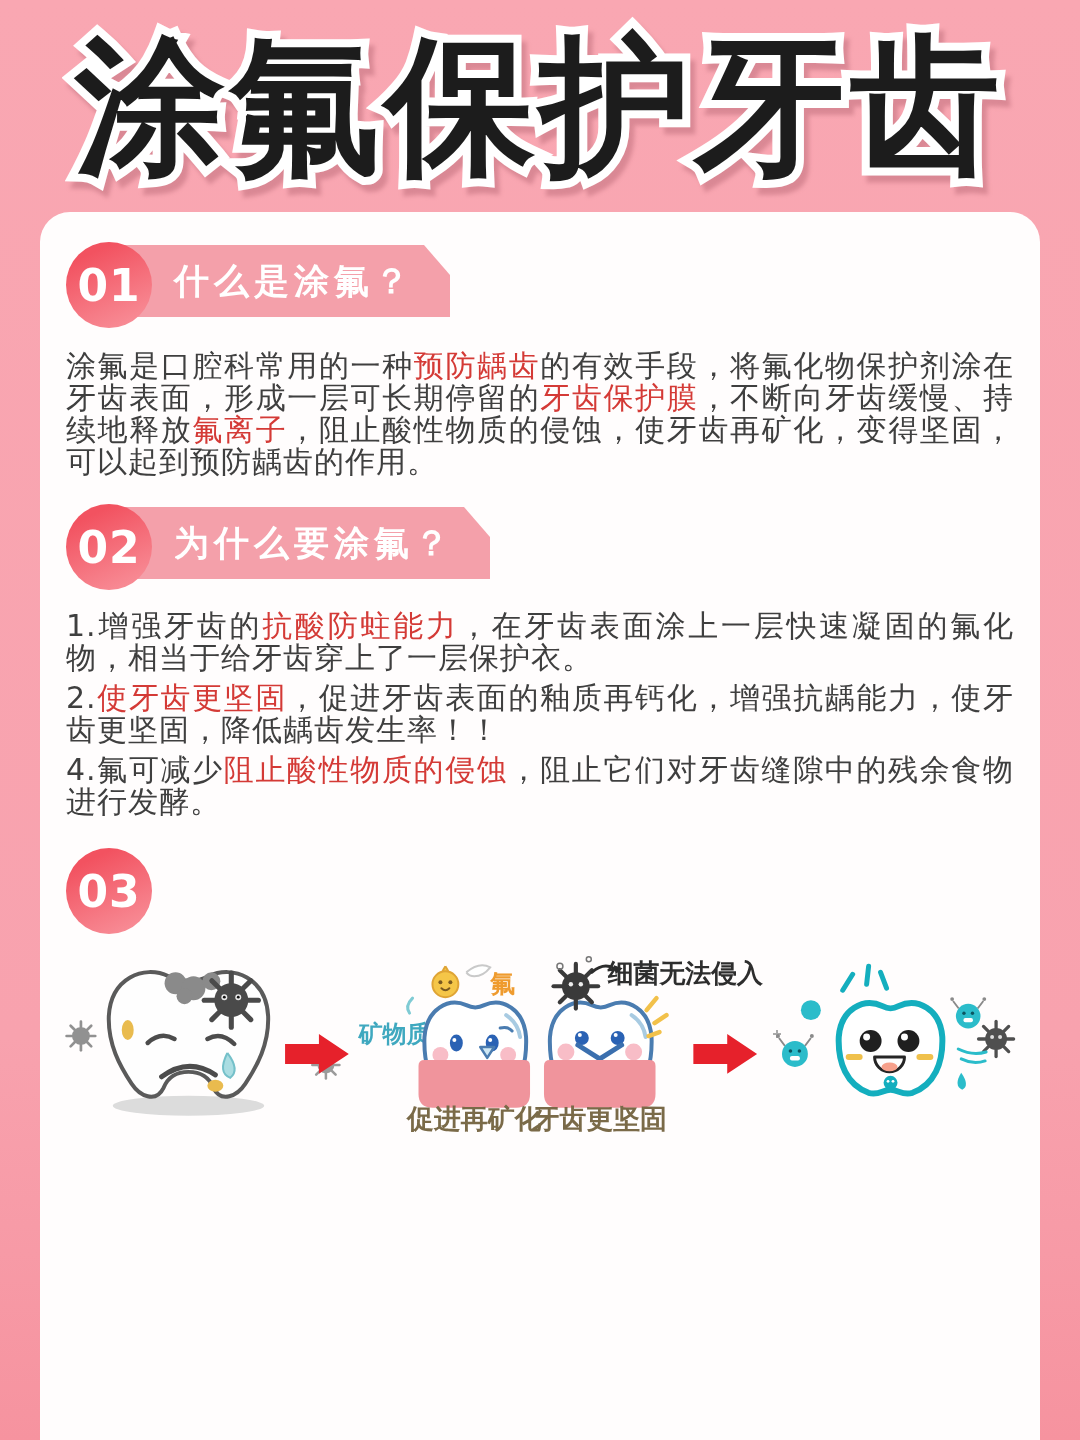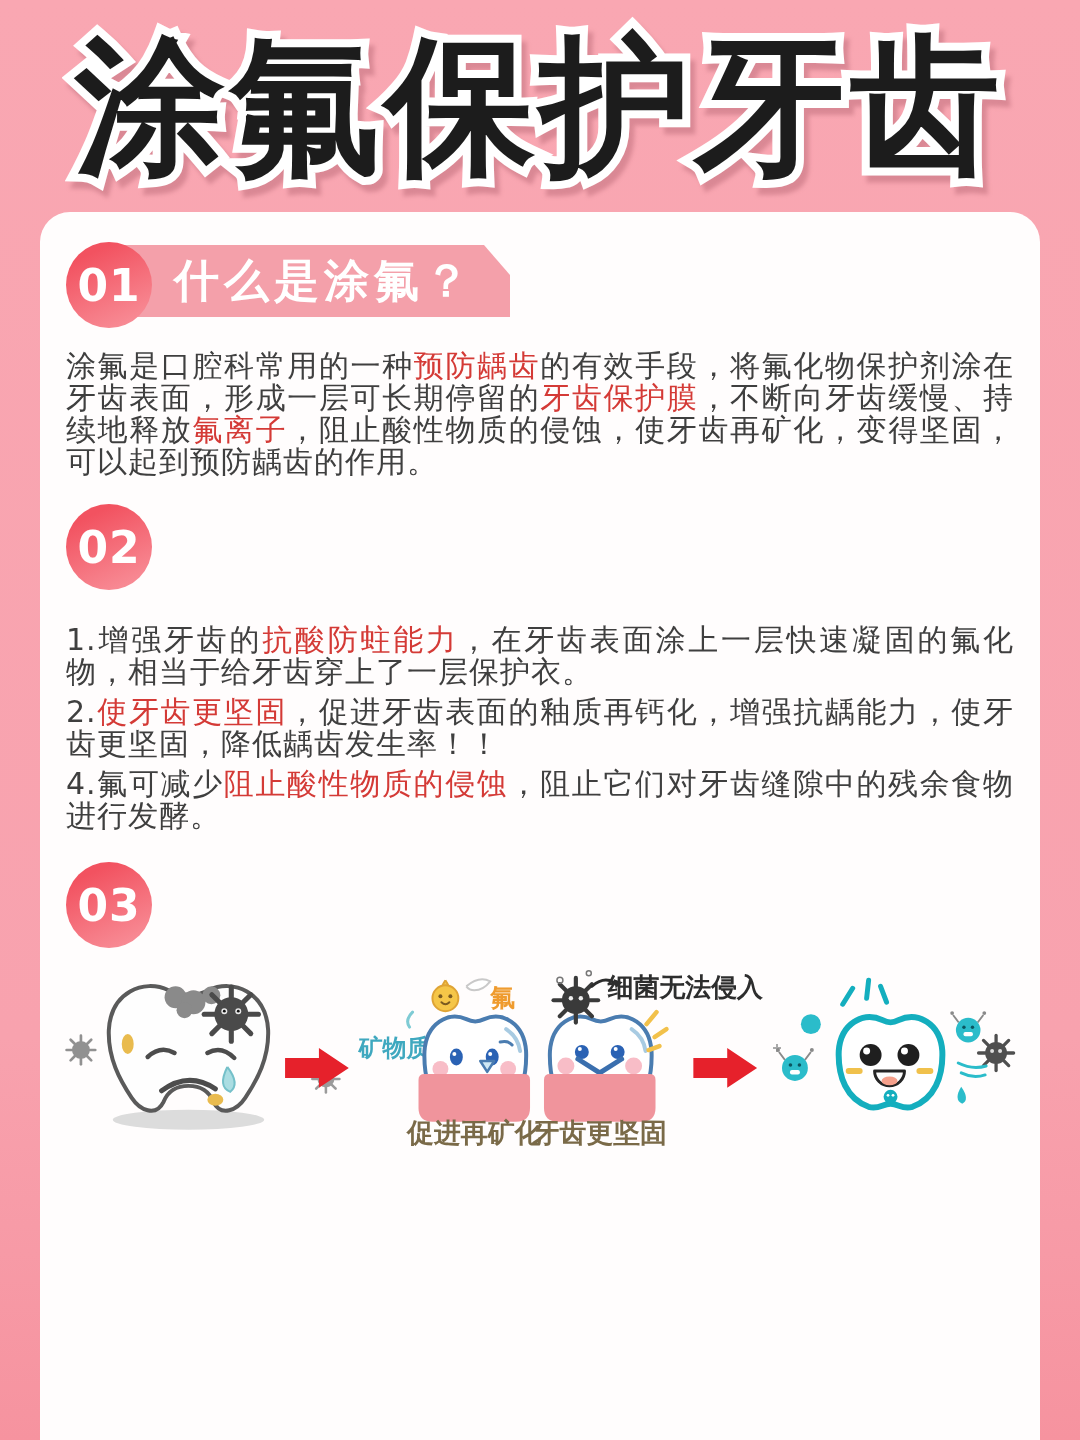--- a/index.html
+++ b/index.html
@@ -35,33 +35,33 @@
     position:absolute;left:2px;top:0;width:86px;height:86px;border-radius:50%;
     background:linear-gradient(155deg,#f25260 18%,#f67b86 68%,#f9949d 100%);
     color:#fff;font-size:44px;font-weight:800;letter-spacing:1px;
     display:flex;align-items:center;justify-content:center;z-index:2;
   }
   .sec .banner{
     position:absolute;left:42px;top:3px;height:72px;
     background:#f4a0aa;color:#ffffff;
     display:flex;align-items:center;
     padding:0 36px 0 68px;
-    font-size:45px;font-weight:800;letter-spacing:5px;
+    font-size:35px;font-weight:800;letter-spacing:5px;
     clip-path:polygon(0 0,calc(100% - 26px) 0,100% 30px,100% 100%,0 100%);
   }
   .sec-2{margin-top:26px;}
   .sec-3{margin-top:30px;}
   
   .para{
     margin:20px 2px 0 2px;
     font-size:30px;line-height:32px;letter-spacing:1px;
     color:#3f3f3f;font-weight:500;text-align:justify;
   }
   .red{color:#d43a36;}
-  .list{margin-top:32px;}
+  .list{margin-top:18px;}
   .list .para{margin-top:0;}
   .list .para + .para{margin-top:8px;}
   
   .illus{margin-top:10px;}
   svg text{font-family:"DejaVu Sans",sans-serif;font-weight:700;}
 </style>
 </head>
 <body>
 
 <div class="poster">
@@ -73,20 +73,21 @@
   <div class="card">
 
     <div class="sec sec-1">
       <div class="badge">01</div>
       <div class="banner">什么是涂氟？</div>
     </div>
     <p class="para"><span>涂氟是口腔科常用的一种</span><span class="red">预防龋齿</span><span>的有效手段，将氟化物保护剂涂在牙齿表面，形成一层可长期停留的</span><span class="red">牙齿保护膜</span><span>，不断向牙齿缓慢、持续地释放</span><span class="red">氟离子</span><span>，阻止酸性物质的侵蚀，使牙齿再矿化，变得坚固，可以起到预防龋齿的作用。</span></p>
 
     <div class="sec sec-2">
       <div class="badge">02</div>
+      <div class="banner">为什么要涂氟？</div>
     </div>
     <div class="list">
       <p class="para"><span>1.增强牙齿的</span><span class="red">抗酸防蛀能力</span><span>，在牙齿表面涂上一层快速凝固的氟化物，相当于给牙齿穿上了一层保护衣。</span></p>
       <p class="para"><span>2.</span><span class="red">使牙齿更坚固</span><span>，促进牙齿表面的釉质再钙化，增强抗龋能力，使牙齿更坚固，降低龋齿发生率！！</span></p>
       <p class="para"><span>4.氟可减少</span><span class="red">阻止酸性物质的侵蚀</span><span>，阻止它们对牙齿缝隙中的残余食物进行发酵。</span></p>
     </div>
 
     <div class="sec sec-3">
       <div class="badge">03</div>
     </div>

